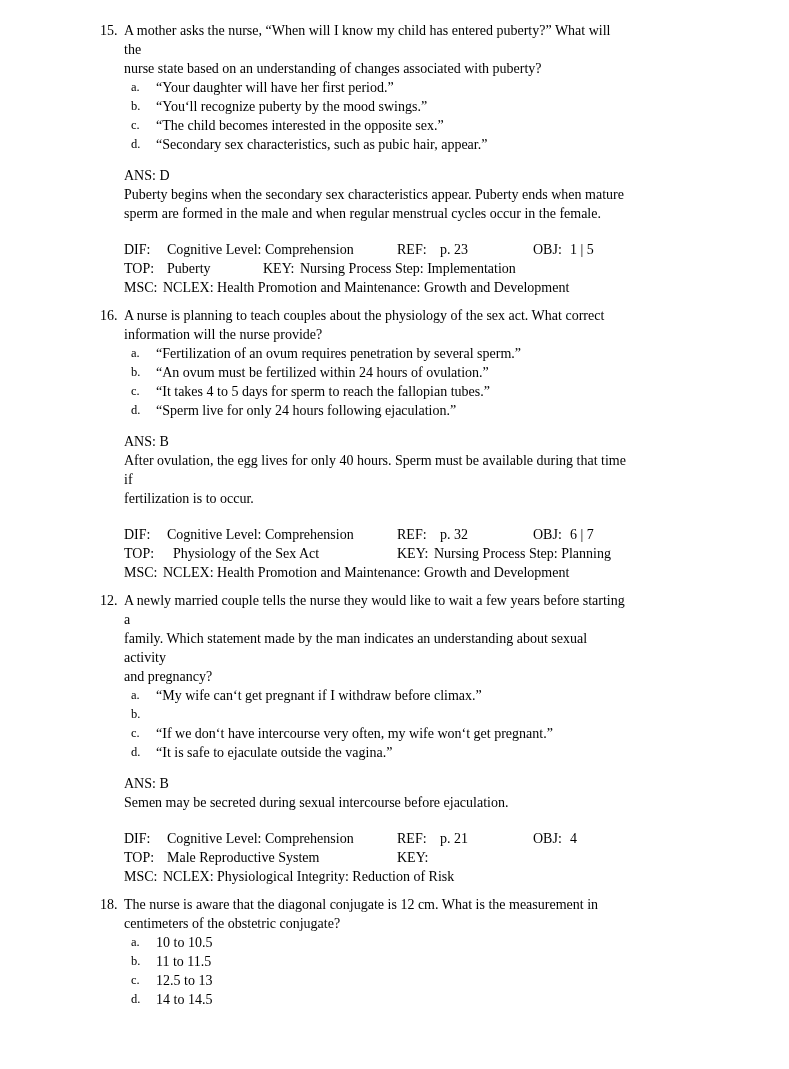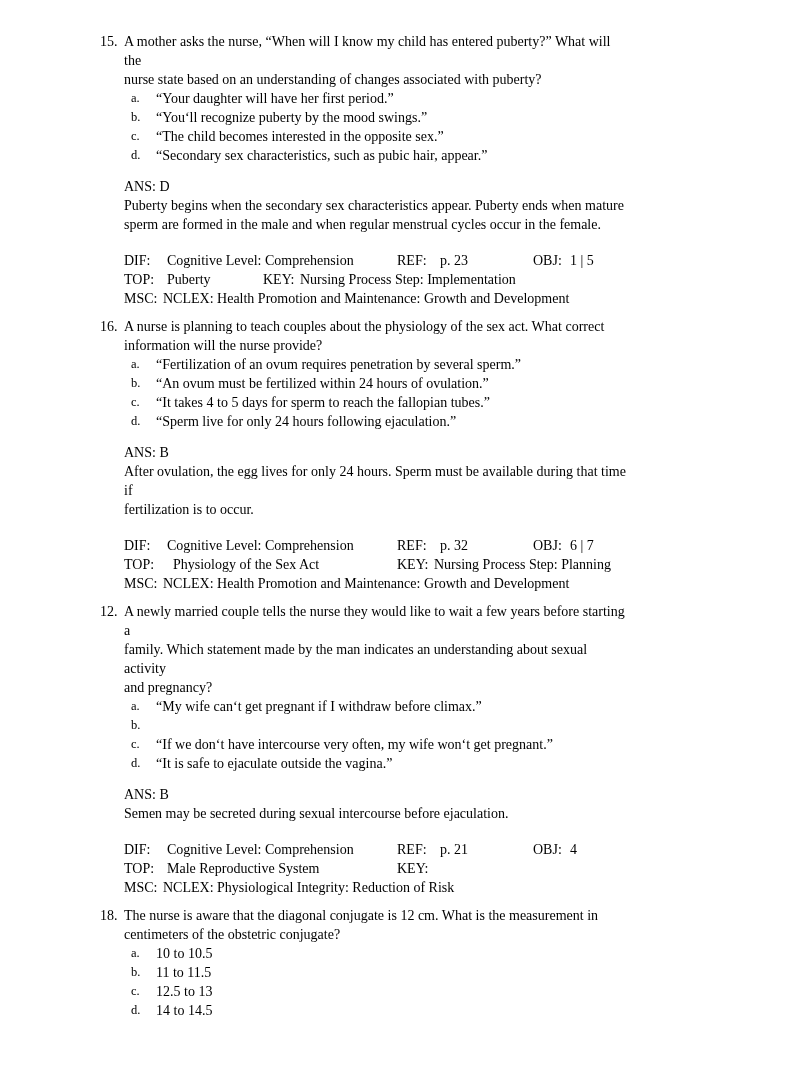--- a/index.html
+++ b/index.html
@@ -13,21 +13,21 @@
     overflow: hidden;
     font-family: "Liberation Serif", serif;
     font-size: 14px;
     line-height: 19px;
     color: #000000;
   }
   .page {
     box-sizing: border-box;
     width: 657px;
     height: 1069px;
-    padding: 32px 28px 0 100px;
+    padding: 21px 28px 0 100px;
     background: #ffffff;
   }
   .question { margin-bottom: 9px; }
   .qrow { display: flex; align-items: flex-start; }
   .qnum { flex: 0 0 24px; }
   .qbody { width: 645px; }
   .stem, .rationale { white-space: pre-line; }
   .opt { display: flex; }
   .opt .letter {
     flex: 0 0 25px;
@@ -117,21 +117,21 @@
               <div class="opt">
                 <span class="letter">c.</span>
                 <span class="otext">“It takes 4 to 5 days for sperm to reach the fallopian tubes.”</span>
               </div>
               <div class="opt">
                 <span class="letter">d.</span>
                 <span class="otext">“Sperm live for only 24 hours following ejaculation.”</span>
               </div>
             </div>
             <div class="ans">ANS: B</div>
-            <div class="rationale">After ovulation, the egg lives for only 24 hours. Sperm must be available during that time if
+            <div class="rationale">After ovulation, the egg lives for only 40 hours. Sperm must be available during that time if
 fertilization is to occur.</div>
             <div class="meta">
               <div class="meta-row">
                 <span style="left: 0px;">DIF:</span>
                 <span style="left: 43px;">Cognitive Level: Comprehension</span>
                 <span style="left: 273px;">REF:</span>
                 <span style="left: 316px;">p. 32</span>
                 <span style="left: 409px;">OBJ:</span>
                 <span style="left: 446px;">6 | 7</span>
               </div>

